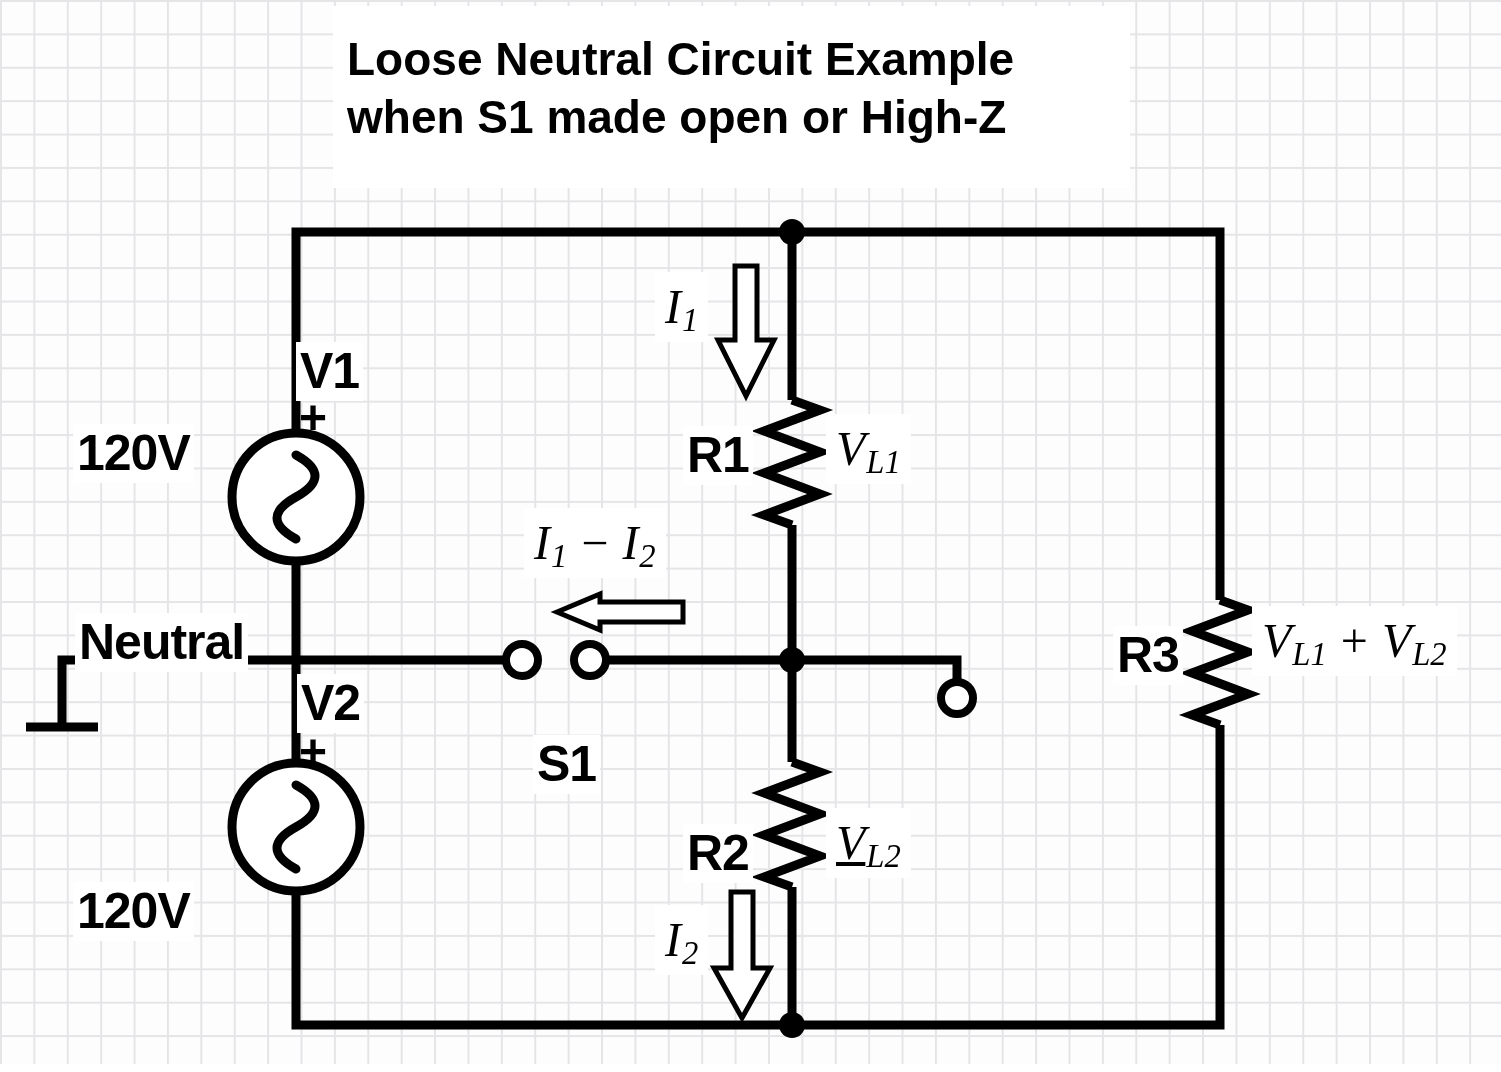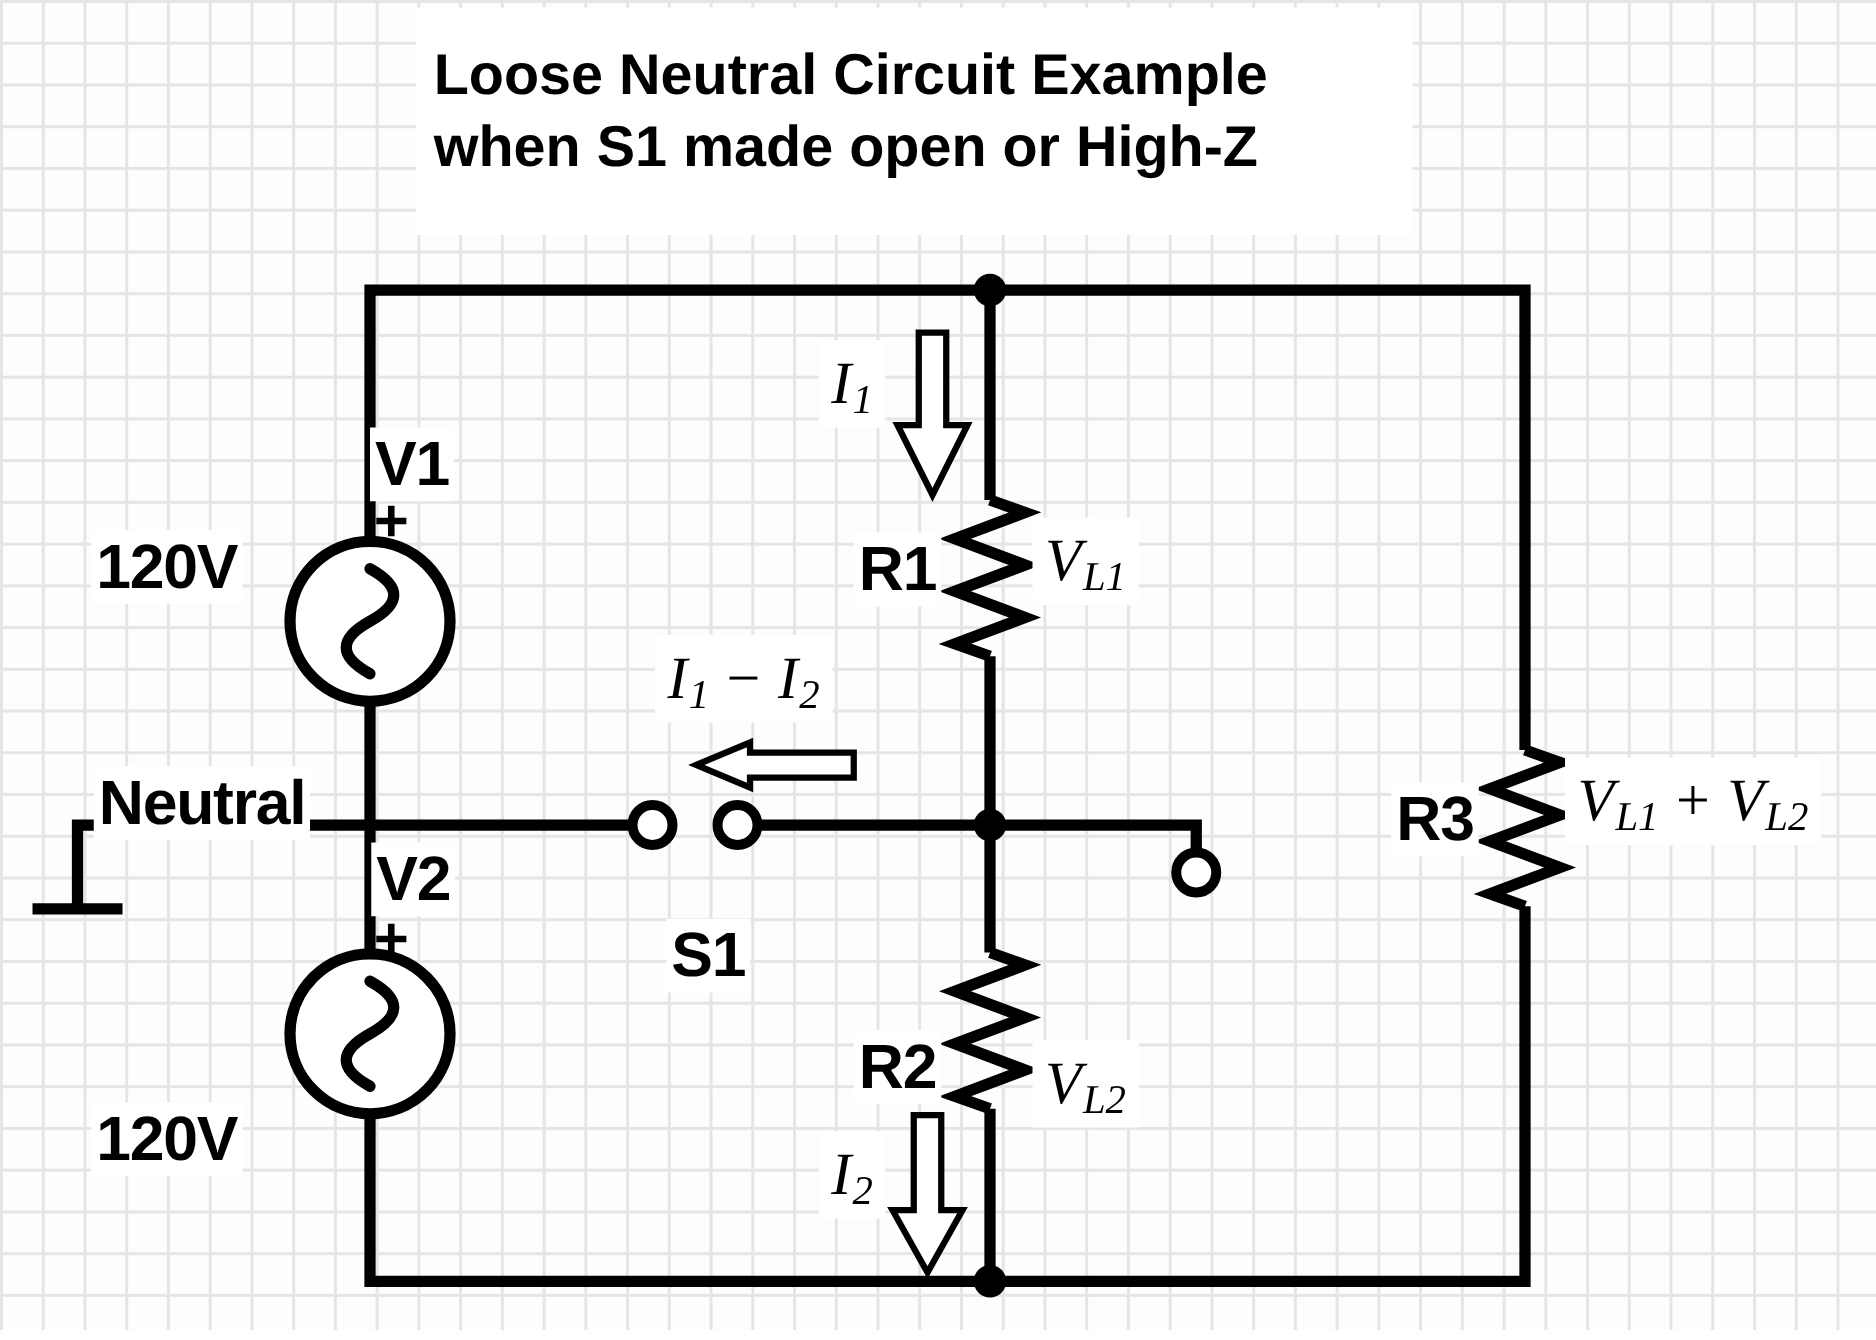--- a/index.html
+++ b/index.html
@@ -119,20 +119,20 @@
   <div class="mlabel" style="left:655px; top:905px;">
     <span>I</span><sub>2</sub>
   </div>
   <div class="mlabel" style="left:524px; top:508px;">
     <span>I</span><sub>1</sub><span class="op">−</span><span>I</span><sub>2</sub>
   </div>
 
   <div class="mlabel" style="left:826px; top:414px;">
     <span>V</span><sub>L1</sub>
   </div>
-  <div class="mlabel" style="left:826px; top:832px;">
+  <div class="mlabel" style="left:826px; top:808px;text-decoration:underline;">
     <span>V</span><sub>L2</sub>
   </div>
   <div class="mlabel" style="left:1252px; top:606px;">
     <span>V</span><sub>L1</sub><span class="op">+</span><span>V</span><sub>L2</sub>
   </div>
 
 </div>
 
 </body></html>

